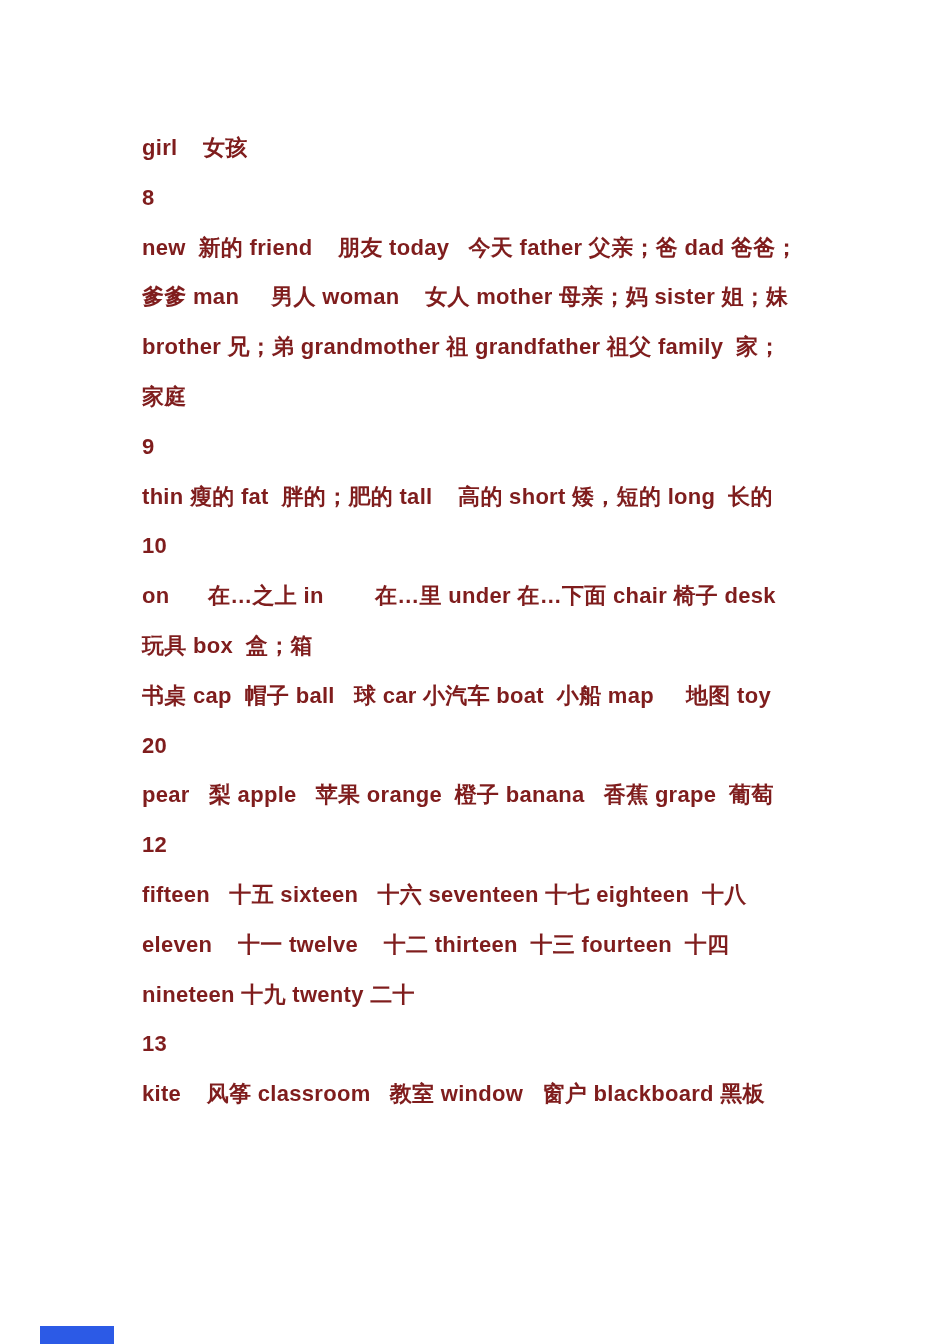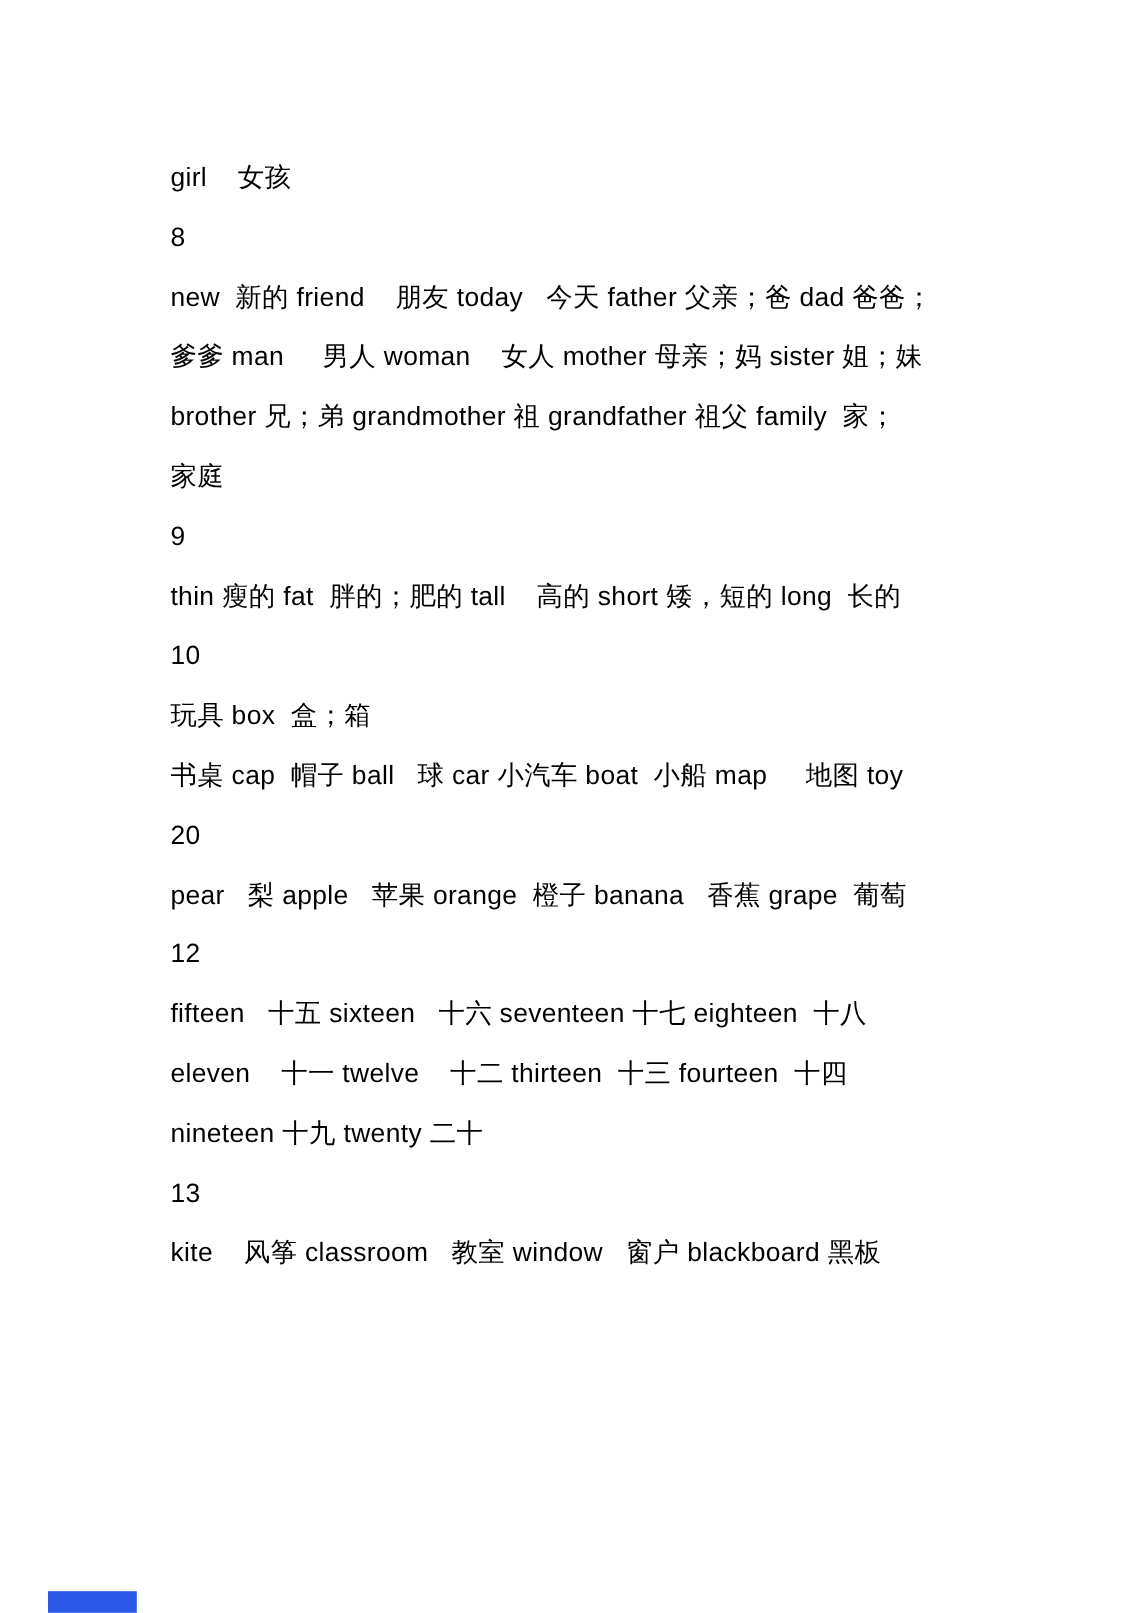--- a/index.html
+++ b/index.html
@@ -23,23 +23,23 @@
     position: absolute;
     left: 142px;
     top: 123px;
     width: 680px;
   }
   .line {
     white-space: pre;
     font-size: 22px;
     line-height: 49.8px;
     height: 49.8px;
-    color: #000000;
+    color: #7f1d1d;
     letter-spacing: 0.3px;
-    font-weight: 400;
+    font-weight: 700;
   }
   .blue-bar {
     position: absolute;
     left: 40px;
     top: 1326px;
     width: 74px;
     height: 18px;
     background: #2c5ae6;
   }
 </style>
@@ -50,20 +50,21 @@
   <div class="text-block" style="color: rgb(10, 10, 10);">
       <div class="line">girl    女孩</div>
       <div class="line">8</div>
       <div class="line">new  新的 friend    朋友 today   今天 father 父亲；爸 dad 爸爸；</div>
       <div class="line">爹爹 man     男人 woman    女人 mother 母亲；妈 sister 姐；妹</div>
       <div class="line">brother 兄；弟 grandmother 祖 grandfather 祖父 family  家；</div>
       <div class="line">家庭</div>
       <div class="line">9</div>
       <div class="line">thin 瘦的 fat  胖的；肥的 tall    高的 short 矮，短的 long  长的</div>
       <div class="line">10</div>
+      <div class="line">on      在…之上 in        在…里 under 在…下面 chair 椅子 desk</div>
       <div class="line">玩具 box  盒；箱</div>
       <div class="line">书桌 cap  帽子 ball   球 car 小汽车 boat  小船 map     地图 toy</div>
       <div class="line">20</div>
       <div class="line">pear   梨 apple   苹果 orange  橙子 banana   香蕉 grape  葡萄</div>
       <div class="line">12</div>
       <div class="line">fifteen   十五 sixteen   十六 seventeen 十七 eighteen  十八</div>
       <div class="line">eleven    十一 twelve    十二 thirteen  十三 fourteen  十四</div>
       <div class="line">nineteen 十九 twenty 二十</div>
       <div class="line">13</div>
       <div class="line">kite    风筝 classroom   教室 window   窗户 blackboard 黑板</div>

